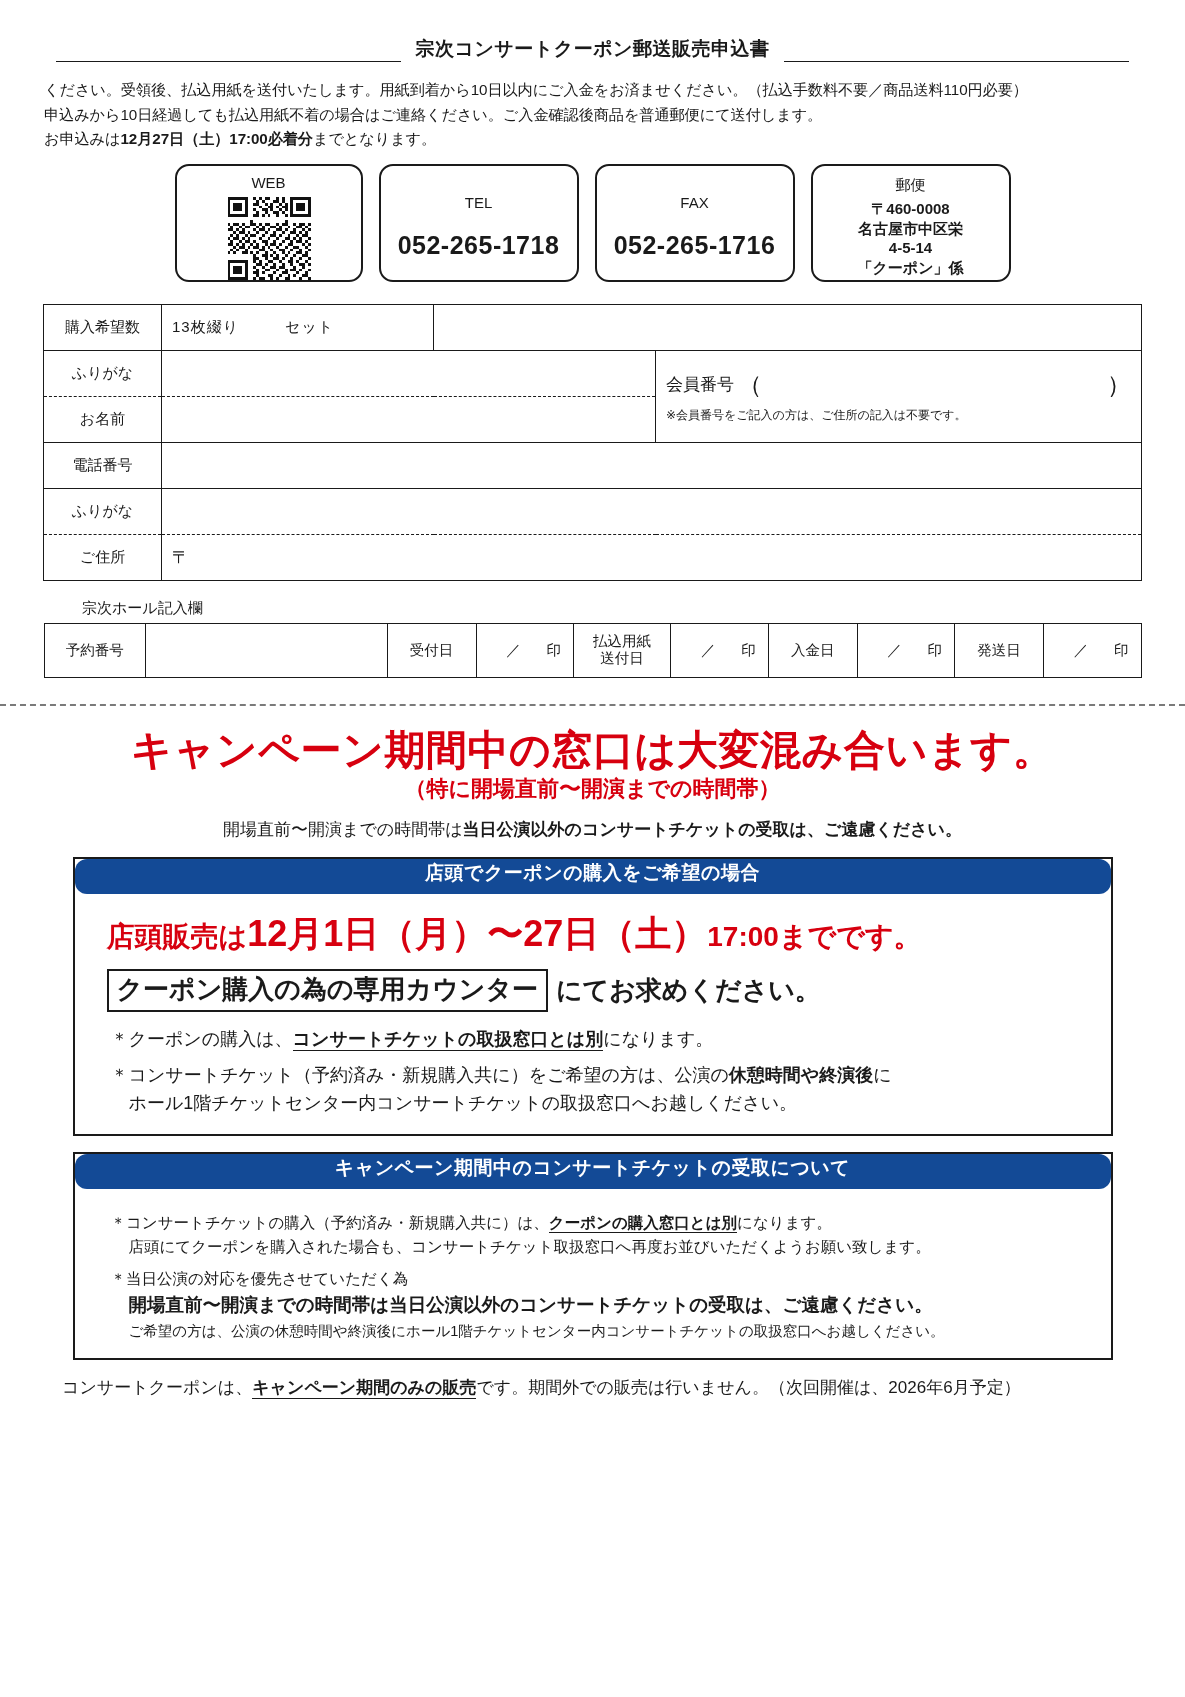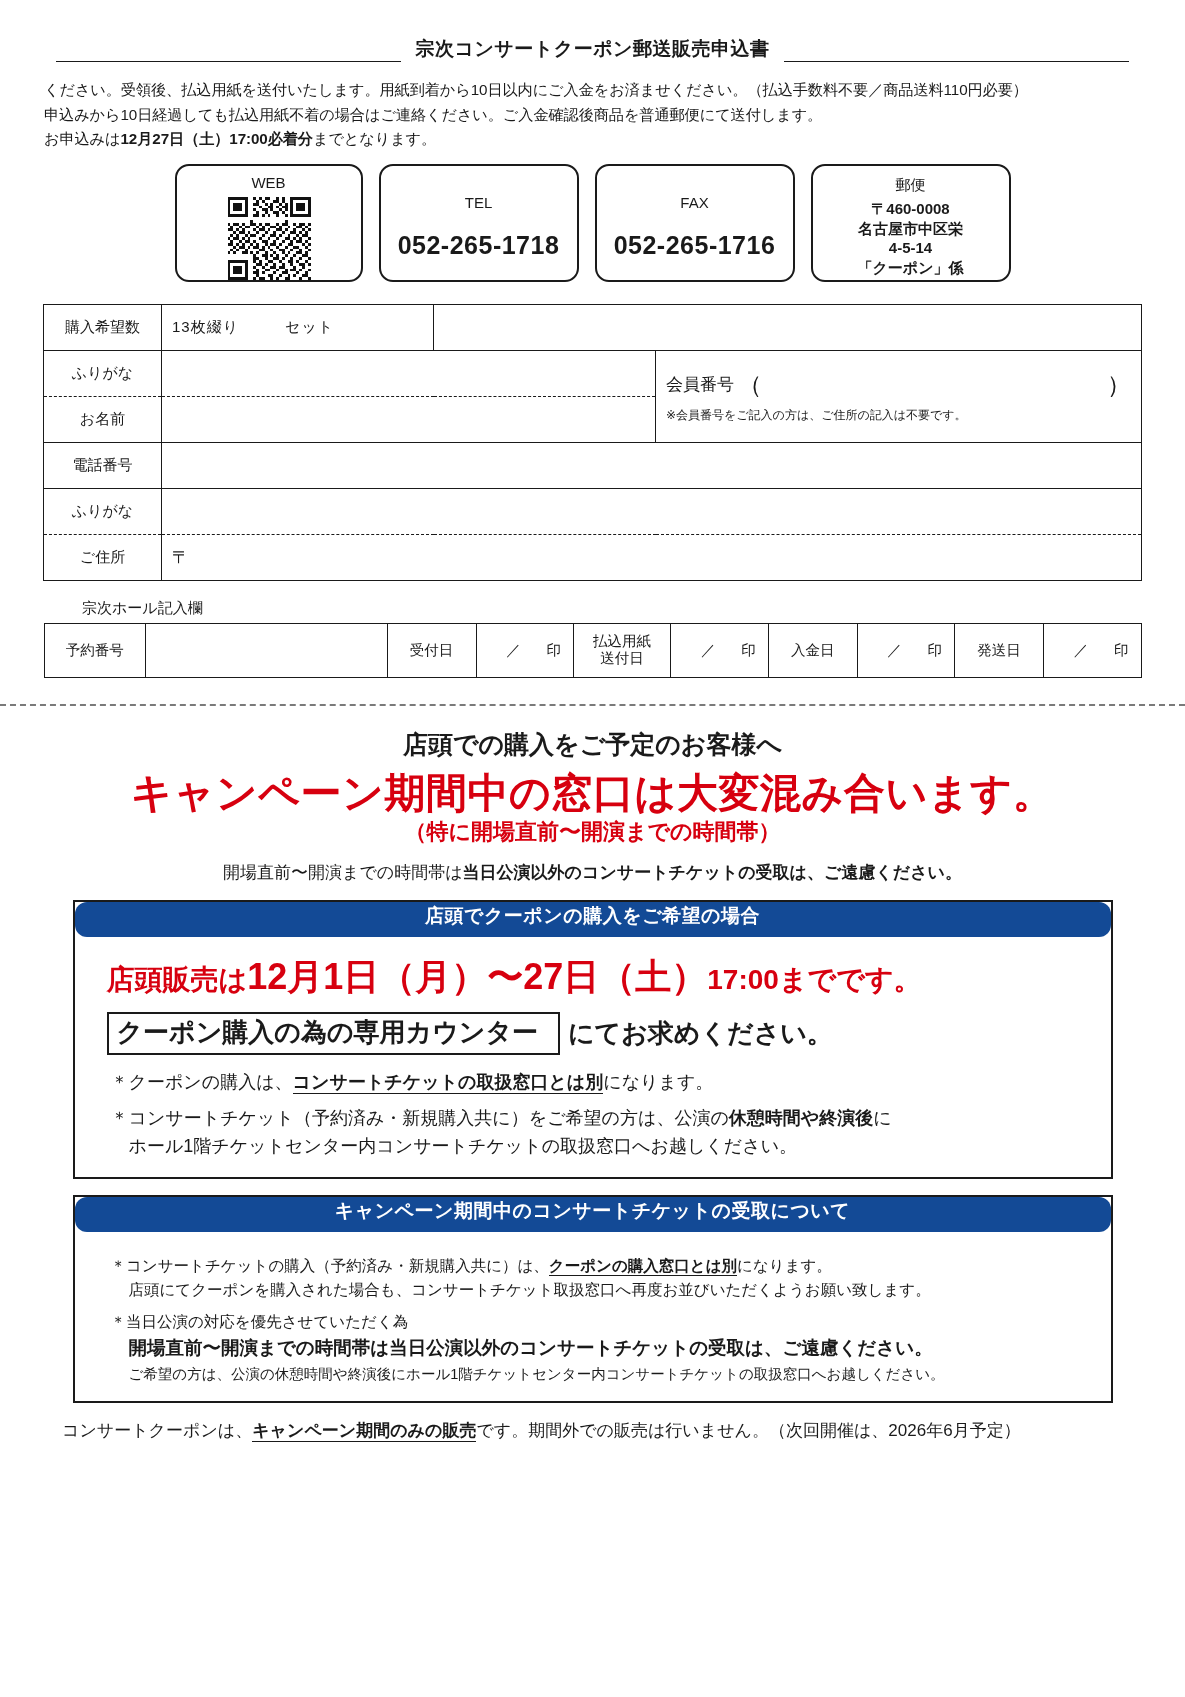--- a/index.html
+++ b/index.html
@@ -228,21 +228,21 @@
   .counter-line {
     font-size: 26px;
     font-weight: 700;
     margin: 4px 0 14px 6px;
     display: flex;
     align-items: center;
     white-space: nowrap;
   }
   .counter-box {
     border: 2px solid #1a1a1a;
-    padding: 1px 20px 3px 8px;
+    padding: 1px 8px 3px 8px;
     margin-right: 8px;
   }
   .note {
     font-size: 18px;
     line-height: 1.55;
     margin: 8px 0 0 10px;
   }
   .note b { font-weight: 700; }
   .note .sub { display: block; margin-left: 18px; }
   .panel2 .note { font-size: 15.5px; }
@@ -623,21 +623,20 @@
         <td class="h-lbl">発送日</td>
         <td class="h-slash">
           <span>／</span><span class="seal">印</span>
         </td>
       </tr>
     </tbody>
   </table>
 
   <hr class="divider">
 
-  <div class="notice-h1">店頭での購入をご予定のお客様へ</div>
   <div class="notice-red">キャンペーン期間中の窓口は大変混み合います。</div>
   <div class="notice-red-sub">（特に開場直前〜開演までの時間帯）</div>
   <div class="notice-line">
     <span>開場直前〜開演までの時間帯は</span><b>当日公演以外のコンサートチケットの受取は、ご遠慮ください。</b>
   </div>
 
   <div class="panel panel1">
     <div class="panel-head">店頭でクーポンの購入をご希望の場合</div>
     <div class="panel-body">
       <div class="big-red-line">

